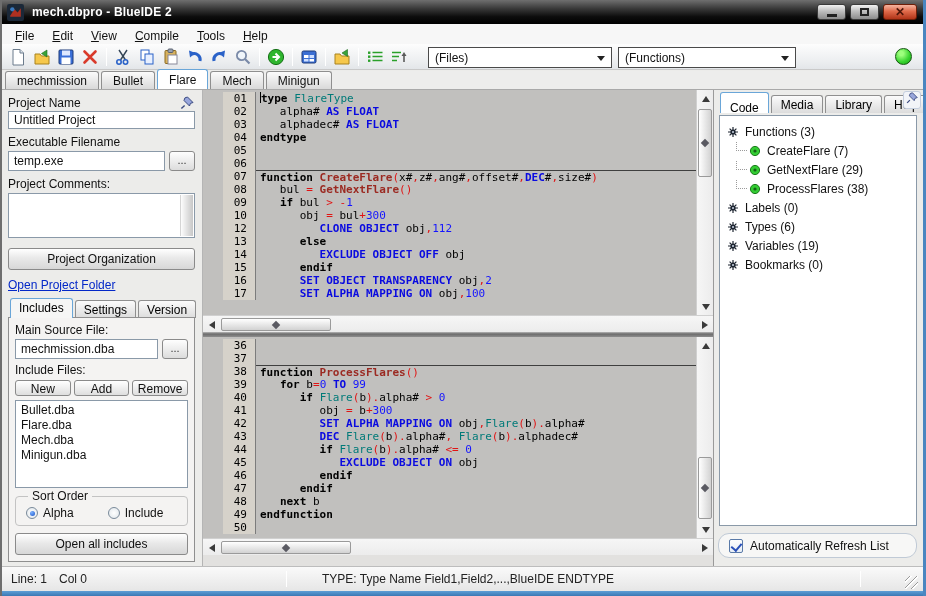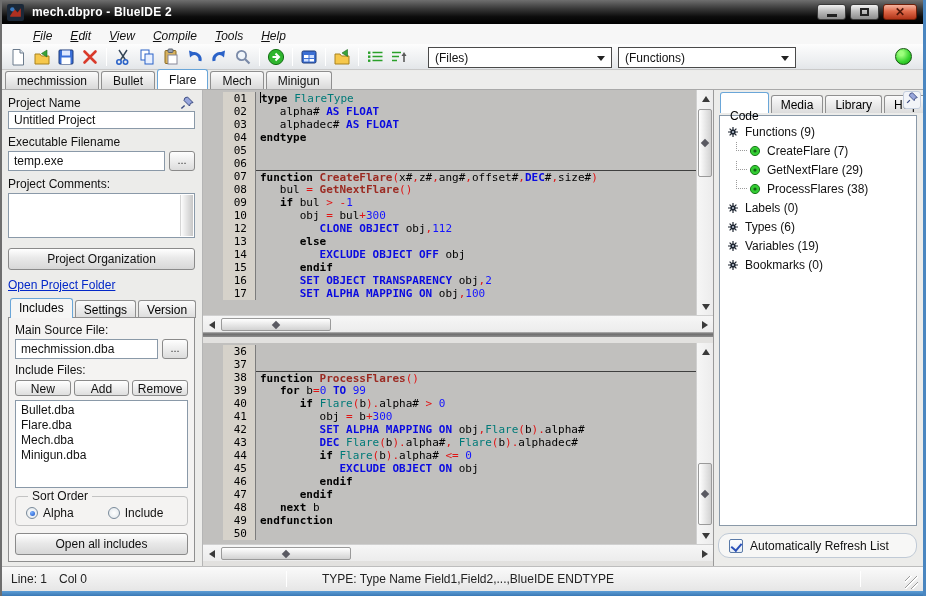--- a/index.html
+++ b/index.html
@@ -18,21 +18,21 @@
   .winbtns { position:absolute; right:6px; top:4px; display:flex; gap:4px; }
   .winbtn { width:29px; height:16px; border:1px solid #3a3a3a; border-radius:3px;
     background:linear-gradient(#f2f2f2,#bdbdbd 45%,#8c8c8c); display:flex; align-items:center; justify-content:center; }
   .winbtn.close { width:34px; background:linear-gradient(#f4b4a0,#e06a4a 45%,#b03418); border-color:#6e1e08;
     color:#4d1508; font-weight:bold; font-size:12px; line-height:1; }
   .glyph-min { width:10px; height:3px; background:#222; margin-top:7px; }
   .glyph-max { width:9px; height:8px; border:2px solid #222; }
 
   
   .menubar { position:absolute; left:0; top:24px; right:0; height:24px; background:#f7f7f7;
-    display:flex; align-items:center; padding-left:22px; border-bottom:1px solid #e4e4e4;font-style:italic; }
+    display:flex; align-items:center; padding-left:4px; border-bottom:1px solid #e4e4e4; }
   .menu-item { font-size:12px; color:#111; padding:2px 9px; cursor:default; }
 
   
   .toolbar { position:absolute; left:0; top:44px; right:0; height:26px;
     background:linear-gradient(#fdfdfd,#eceef0 70%,#e3e6e9); border-bottom:1px solid #c9c9c9; }
   .tb-icons { position:absolute; left:4px; top:0; height:25px; display:flex; align-items:center; }
   .tbtn { width:24px; height:22px; display:flex; align-items:center; justify-content:center; border-radius:3px; }
   .tbtn svg { width:18px; height:18px; }
   .tb-sep { width:1px; height:18px; background:#bfbfbf; margin:0 4px; border-right:1px solid #fff; }
   .combo { position:absolute; top:3px; height:21px; background:#fff; border:1px solid #4a4a4a;
@@ -124,21 +124,21 @@
     background:linear-gradient(#ffffff,#d2d2d2); display:flex; align-items:center; justify-content:center; }
   .diamond { width:6px; height:6px; background:#5a5a62; transform:rotate(45deg); }
   .splitter { position:absolute; left:0; right:0; top:242px; height:5px;
     background:linear-gradient(#b9b9b9,#6c6c6c 40%,#8d8d8d); }
 
   
   .right-panel { position:absolute; left:712px; top:0; width:209px; height:476px; padding:2px 5px 0 5px; }
   .rtabs { display:flex; align-items:flex-end; height:21px; position:relative; padding-left:1px; }
   .rtab { font-size:12px; padding:2px 9px; border:1px solid #8f8f8f; border-bottom:none; border-radius:3px 3px 0 0;
     background:linear-gradient(#fbfbfb,#dcdcdc); margin-right:2px; height:18px; }
-  .rtab.active { background:#fff; border-color:#6aa6d8; height:21px; padding-top:16px; position:relative; z-index:2; }
+  .rtab.active { background:#fff; border-color:#6aa6d8; height:21px; padding-top:8px; position:relative; z-index:2; }
   .rpin { position:absolute; right:2px; top:1px; width:18px; height:18px; border:1px solid #c4cede; border-radius:3px;
     background:#f2f4f8; display:flex; align-items:center; justify-content:center; }
   .rpin svg { width:14px; height:14px; }
   .treebox { position:absolute; left:5px; right:6px; top:25px; bottom:40px; background:#fff; border:1px solid #8a99a8; padding:6px 2px; overflow:hidden; }
   .trow { display:flex; align-items:center; height:19px; font-size:12px; color:#111; padding-left:5px; white-space:nowrap; }
   .trow.child { padding-left:14px; }
   .conn { width:11px; height:9px; border-left:1px dotted #9a9a9a; border-bottom:1px dotted #9a9a9a; margin:-8px 2px 0 0; }
   .ticon { width:12px; height:12px; margin-right:6px; flex:0 0 12px; }
   .ticon svg { width:12px; height:12px; }
   .refresh-row { position:absolute; left:4px; right:6px; bottom:8px; height:25px; border:1px solid #c0cad6;
@@ -427,21 +427,21 @@
               <div class="diamond"></div>
             </div>
           <div class="sarrow" style="right:0;">
               <div class="tri-right"></div>
             </div>
         </div>
       </div>
 
       <div class="splitter"></div>
 
-      <div class="pane" style="top:253px; height:218px;">
+      <div class="pane" style="top:247px; height:218px;">
         <div class="code-area" id="code2" style="height:201px;">
             <div class="cl"><span class="ln">36</span><span class="ct"></span></div>
             <div class="cl"><span class="ln">37</span><span class="ct"></span></div>
             <div class="cl div"><span class="ln">38</span><span class="ct"><span class="tk-k">function </span><span class="tk-f">ProcessFlares</span><span class="tk-o">()</span></span></div>
             <div class="cl"><span class="ln">39</span><span class="ct"><span class="tk-i">   </span><span class="tk-k">for</span><span class="tk-i"> b</span><span class="tk-o">=</span><span class="tk-n">0</span><span class="tk-i"> </span><span class="tk-c">TO</span><span class="tk-i"> </span><span class="tk-n">99</span></span></div>
             <div class="cl"><span class="ln">40</span><span class="ct"><span class="tk-i">      </span><span class="tk-k">if</span><span class="tk-i"> </span><span class="tk-t">Flare</span><span class="tk-o">(</span><span class="tk-i">b</span><span class="tk-o">).</span><span class="tk-i">alpha# </span><span class="tk-o">&gt; </span><span class="tk-n">0</span></span></div>
             <div class="cl"><span class="ln">41</span><span class="ct"><span class="tk-i">         obj </span><span class="tk-o">= </span><span class="tk-i">b</span><span class="tk-o">+</span><span class="tk-n">300</span></span></div>
             <div class="cl"><span class="ln">42</span><span class="ct"><span class="tk-i">         </span><span class="tk-c">SET ALPHA MAPPING ON</span><span class="tk-i"> obj</span><span class="tk-o">,</span><span class="tk-t">Flare</span><span class="tk-o">(</span><span class="tk-i">b</span><span class="tk-o">).</span><span class="tk-i">alpha#</span></span></div>
             <div class="cl"><span class="ln">43</span><span class="ct"><span class="tk-i">         </span><span class="tk-c">DEC</span><span class="tk-i"> </span><span class="tk-t">Flare</span><span class="tk-o">(</span><span class="tk-i">b</span><span class="tk-o">).</span><span class="tk-i">alpha#</span><span class="tk-o">, </span><span class="tk-t">Flare</span><span class="tk-o">(</span><span class="tk-i">b</span><span class="tk-o">).</span><span class="tk-i">alphadec#</span></span></div>
             <div class="cl"><span class="ln">44</span><span class="ct"><span class="tk-i">         </span><span class="tk-k">if</span><span class="tk-i"> </span><span class="tk-t">Flare</span><span class="tk-o">(</span><span class="tk-i">b</span><span class="tk-o">).</span><span class="tk-i">alpha# </span><span class="tk-o">&lt;= </span><span class="tk-n">0</span></span></div>
@@ -492,21 +492,21 @@
         </div>
       <div class="treebox" id="treebox">
           <div class="trow">
             <span class="ticon"><svg viewBox="0 0 12 12">
                 <g stroke="#1c2430" stroke-width="1.2">
                   <path d="M6 1v10M1 6h10M2.6 2.6l6.8 6.8M9.4 2.6L2.6 9.4"></path>
                 </g>
                 <circle cx="6" cy="6" r="2.6" fill="#1c2430"></circle>
                 <circle cx="6" cy="6" r="1" fill="#cfd8e8"></circle>
               </svg></span>
-            <span>Functions (9)</span>
+            <span>Functions (3)</span>
           </div>
           <div class="trow child">
             <span class="conn"></span>
             <span class="ticon"><svg viewBox="0 0 12 12">
                 <circle cx="6" cy="6" r="4.6" fill="#33cc33" stroke="#1a7a1a"></circle>
                 <circle cx="6" cy="6" r="1.6" fill="#156015"></circle>
               </svg></span>
             <span>CreateFlare (7)</span>
           </div>
           <div class="trow child">

